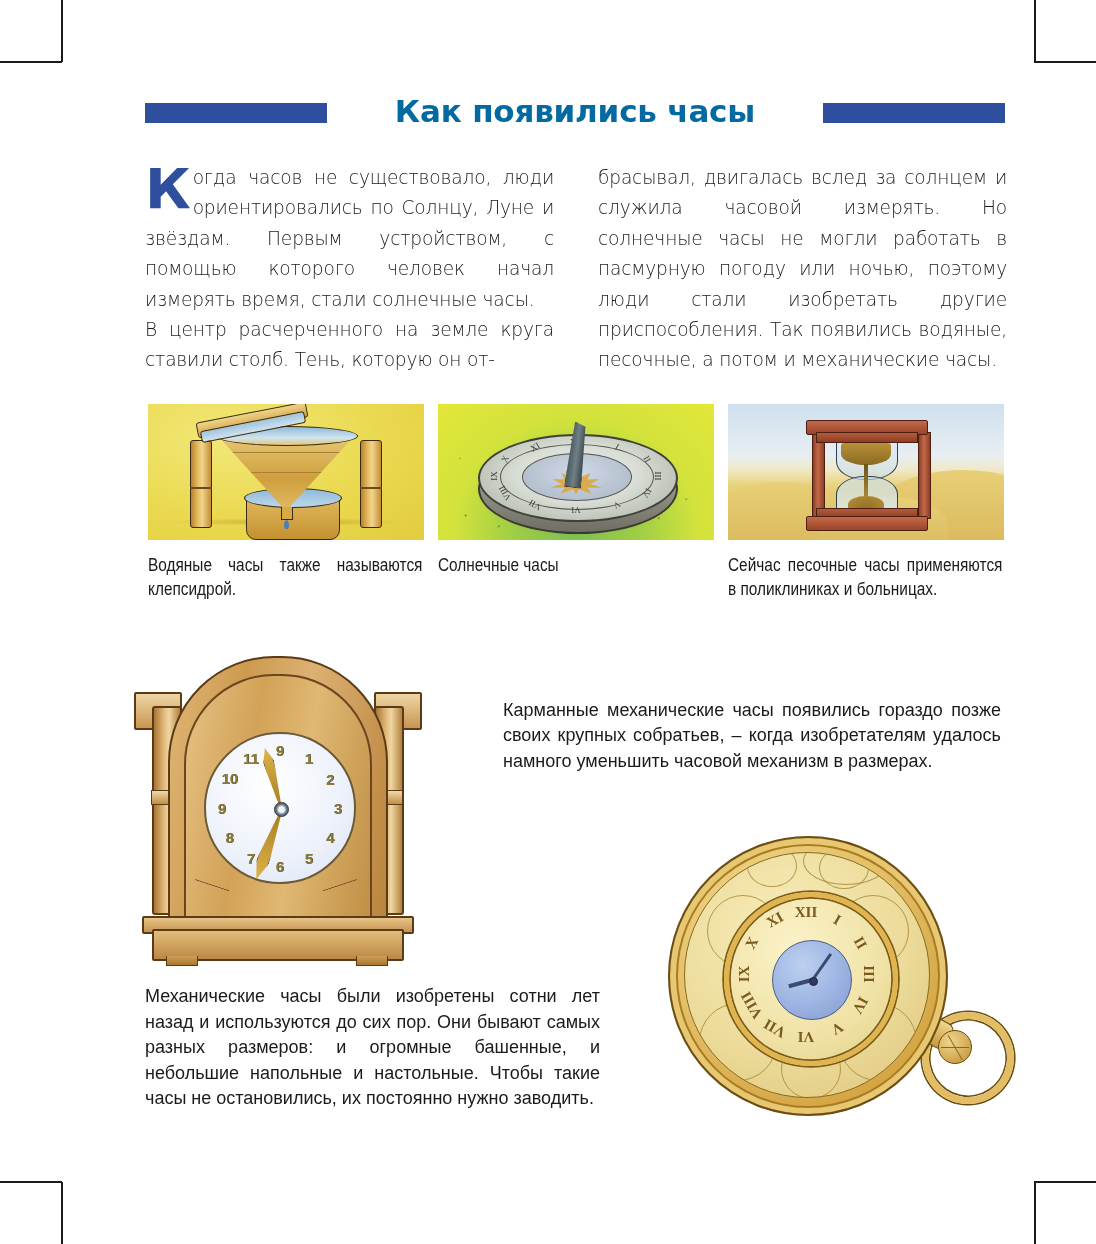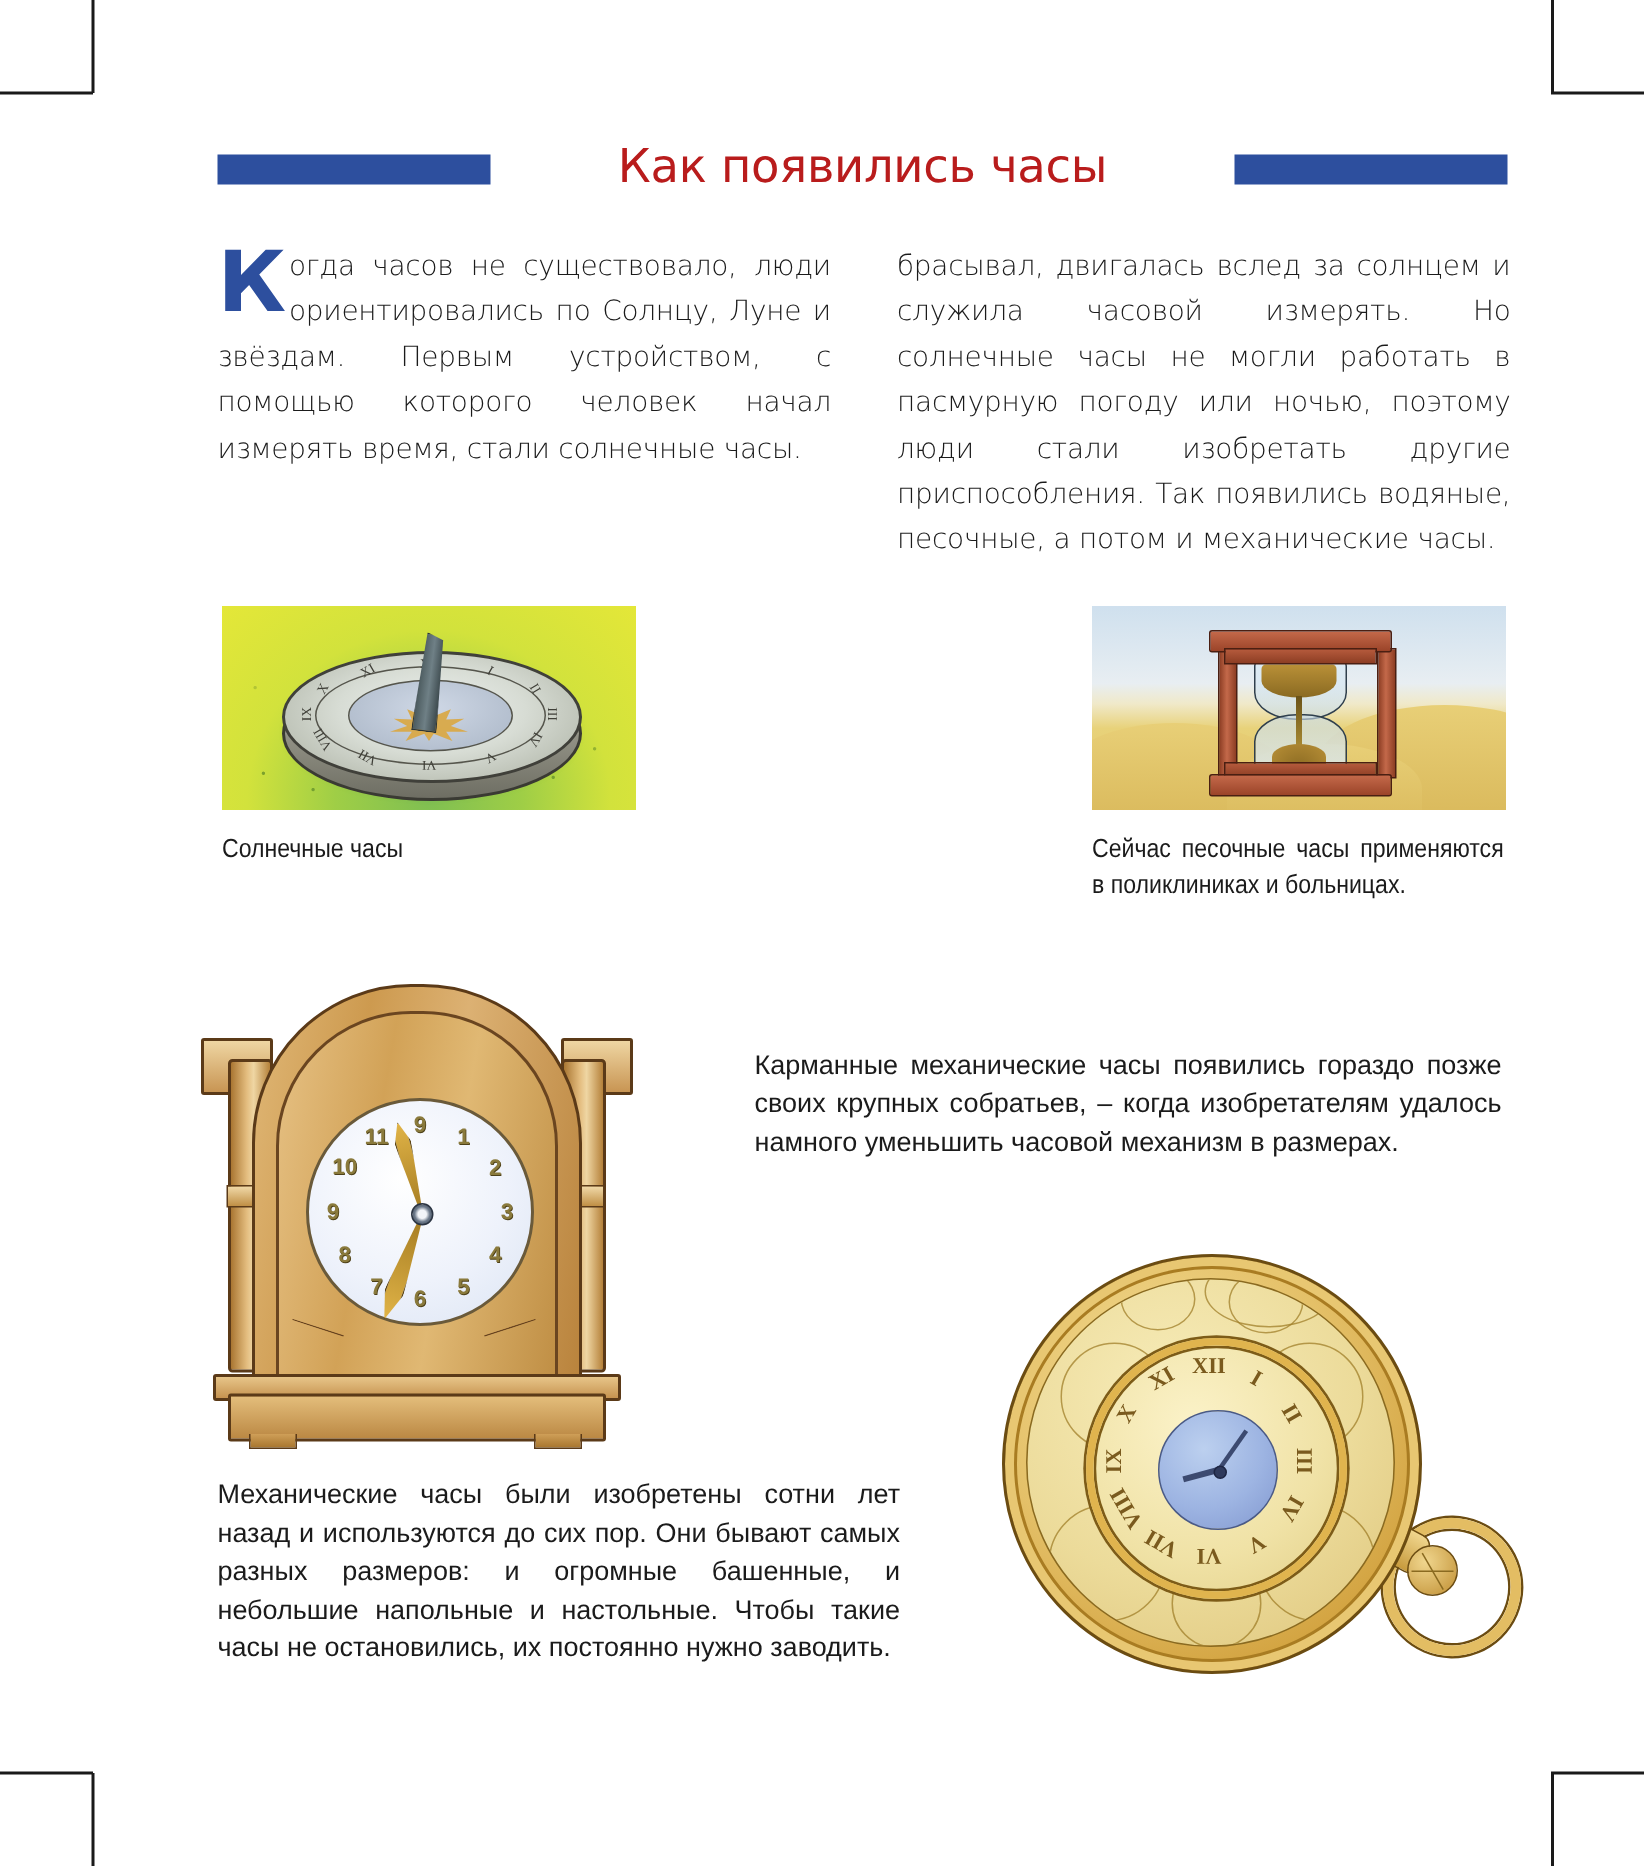--- a/index.html
+++ b/index.html
@@ -44,23 +44,23 @@
     justify-content: space-between;
   }
   .rule-bar {
     width: 182px;
     height: 20px;
     background: #2d4f9e;
     flex: 0 0 auto;
   }
   .page-title {
     font-family: "DejaVu Sans", sans-serif;
-    font-weight: normal;
+    font-weight: bold;
     font-size: 31px;
-    color: #b91c1c;
+    color: #0369a1;
     letter-spacing: -0.2px;
     white-space: nowrap;
     flex: 0 0 auto;
     padding-bottom: 3px;
   }
 
   
   .intro-columns {
     position: absolute;
     left: 145px;
@@ -582,28 +582,48 @@
 
 <div class="page-header">
   <div class="rule-bar"></div>
   <div class="page-title">Как появились часы</div>
   <div class="rule-bar"></div>
 </div>
 
 <div class="intro-columns">
   <div class="intro-col">
     <p class="body-text"><span class="dropcap">К</span><span>огда часов не существовало, люди ориентировались по Солнцу, Луне и звёздам. Первым устройством, с помощью которого человек начал измерять время, стали солнечные часы.</span></p>
+    <p class="body-text">В центр расчерченного на земле круга ставили столб. Тень, которую он от-</p>
   </div>
   <div class="intro-col">
     <p class="body-text">брасывал, двигалась вслед за солнцем и служила часовой измерять. Но солнечные часы не могли работать в пасмурную погоду или ночью, поэтому люди стали изобретать другие приспособления. Так появились водяные, песочные, а потом и механические часы.</p>
   </div>
 </div>
 
 <div class="figure-row">
 
+  <figure class="figure" style="margin:0;">
+    <div class="fig-frame">
+      <div class="art-clepsydra">
+        <div class="cl-ground"></div>
+        <div class="cl-post left"></div>
+        <div class="cl-post right"></div>
+        <div class="cl-bowl"></div>
+        <div class="cl-bowl-water"></div>
+        <div class="cl-funnel-body"></div>
+        <div class="cl-funnel-outline"></div>
+        <div class="cl-funnel-lip"></div>
+        <div class="cl-spout"></div>
+        <div class="cl-drop"></div>
+        <div class="cl-chute"></div>
+        <div class="cl-chute2"></div>
+      </div>
+    </div>
+    <figcaption class="caption">Водяные часы также называются клепсидрой.</figcaption>
+  </figure>
 
   <figure class="figure" style="margin:0;">
     <div class="fig-frame">
       <div class="art-sundial">
         <div class="sd-grass"></div>
         <div class="sd-shadow"></div>
         <div class="sd-base"></div>
         <div class="sd-plate"></div>
         <div class="sd-ring"></div>
         <div class="sd-ring2"></div>

